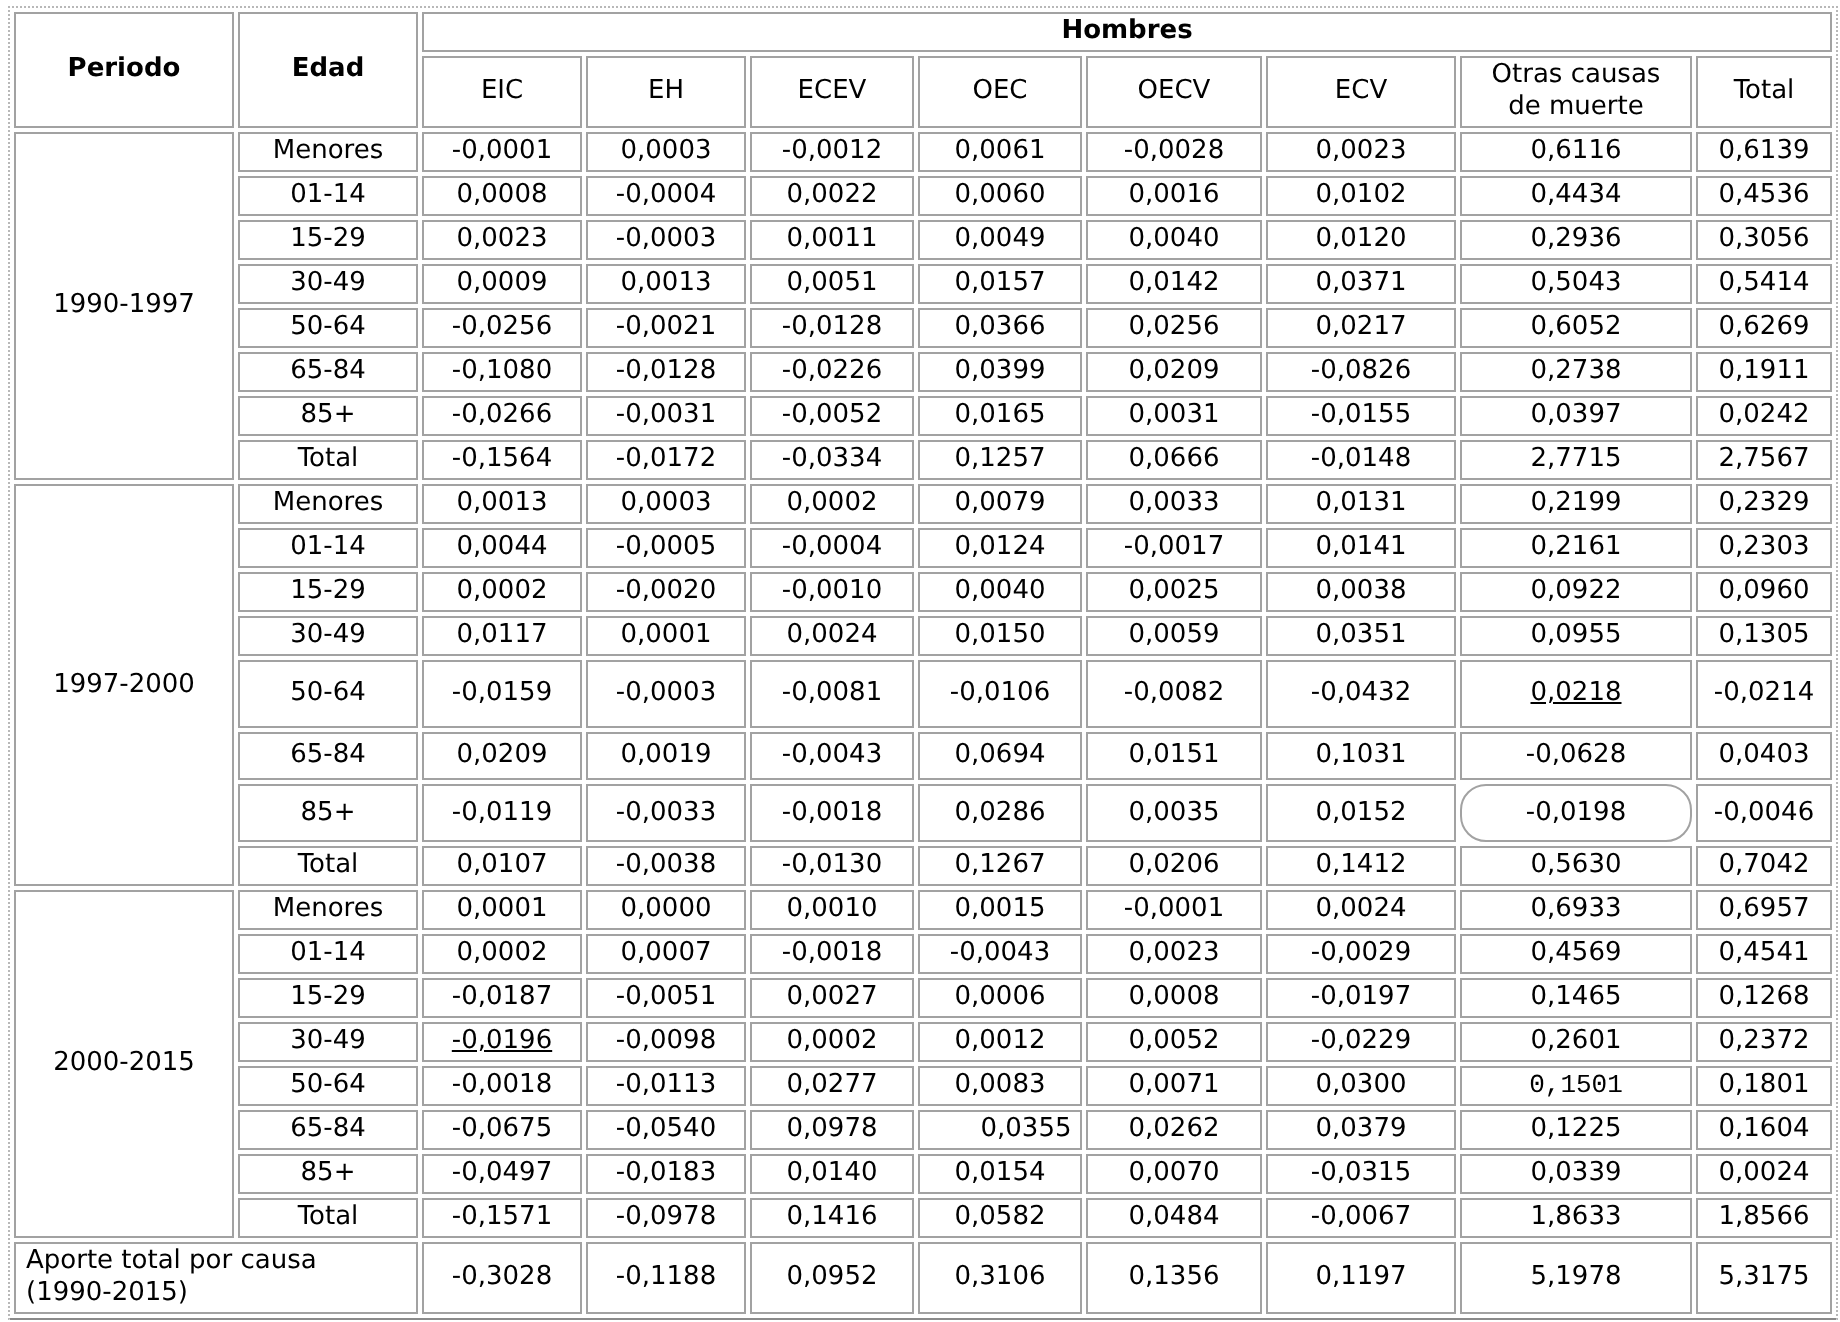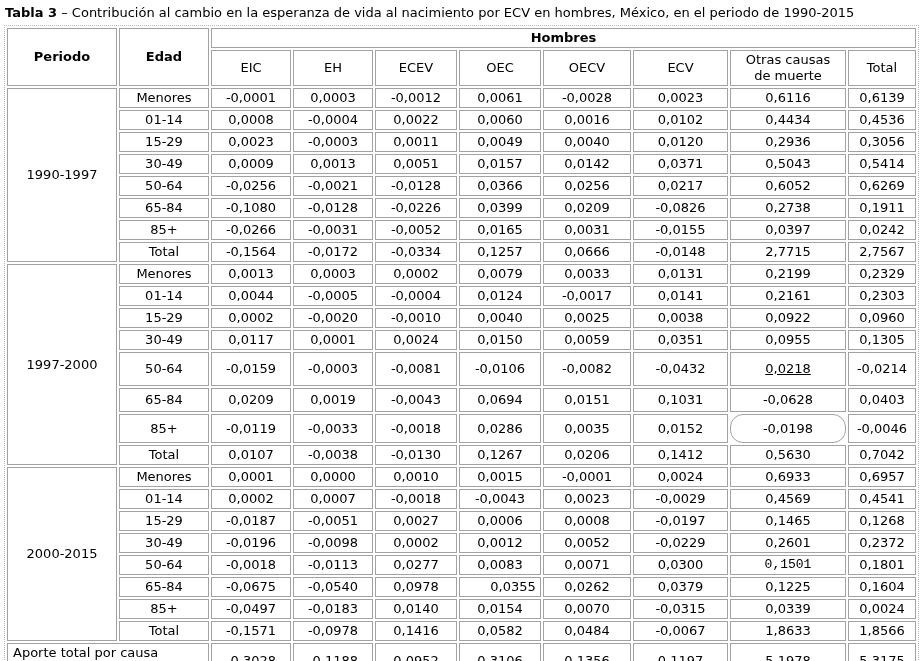--- a/index.html
+++ b/index.html
@@ -52,21 +52,20 @@
   td.footer-label {
     text-align: left;
     padding-left: 5px;
     height: 32px;
   }
 </style>
 </head>
 <body>
 
 <div class="page">
-  <div class="title"><span class="t-bold">Tabla 3</span> <span>– Contribución al cambio en la esperanza de vida al nacimiento por ECV en hombres, México, en el periodo de 1990-2015</span></div>
 
   <table class="main">
     <colgroup>
       <col style="width:110px">
         <col style="width:90px">
       <col style="width:80px">
         <col style="width:80px">
         <col style="width:82px">
       <col style="width:82px">
         <col style="width:88px">
@@ -300,21 +299,21 @@
           <td style="height: 19px;">-0,0051</td>
           <td style="height: 19px;">0,0027</td>
           <td style="height: 19px;">0,0006</td>
           <td style="height: 19px;">0,0008</td>
           <td style="height: 19px;">-0,0197</td>
           <td style="height: 19px;">0,1465</td>
           <td style="height: 19px;">0,1268</td>
         </tr>
         <tr>
           <td style="height: 19px;">30-49</td>
-          <td style="height: 19px;">-0,0196</td>
+          <td style="height: 19px; text-decoration: underline;">-0,0196</td>
           <td style="height: 19px;">-0,0098</td>
           <td style="height: 19px;">0,0002</td>
           <td style="height: 19px;">0,0012</td>
           <td style="height: 19px;">0,0052</td>
           <td style="height: 19px;">-0,0229</td>
           <td style="height: 19px;">0,2601</td>
           <td style="height: 19px;">0,2372</td>
         </tr>
         <tr>
           <td style="height: 19px;">50-64</td>

